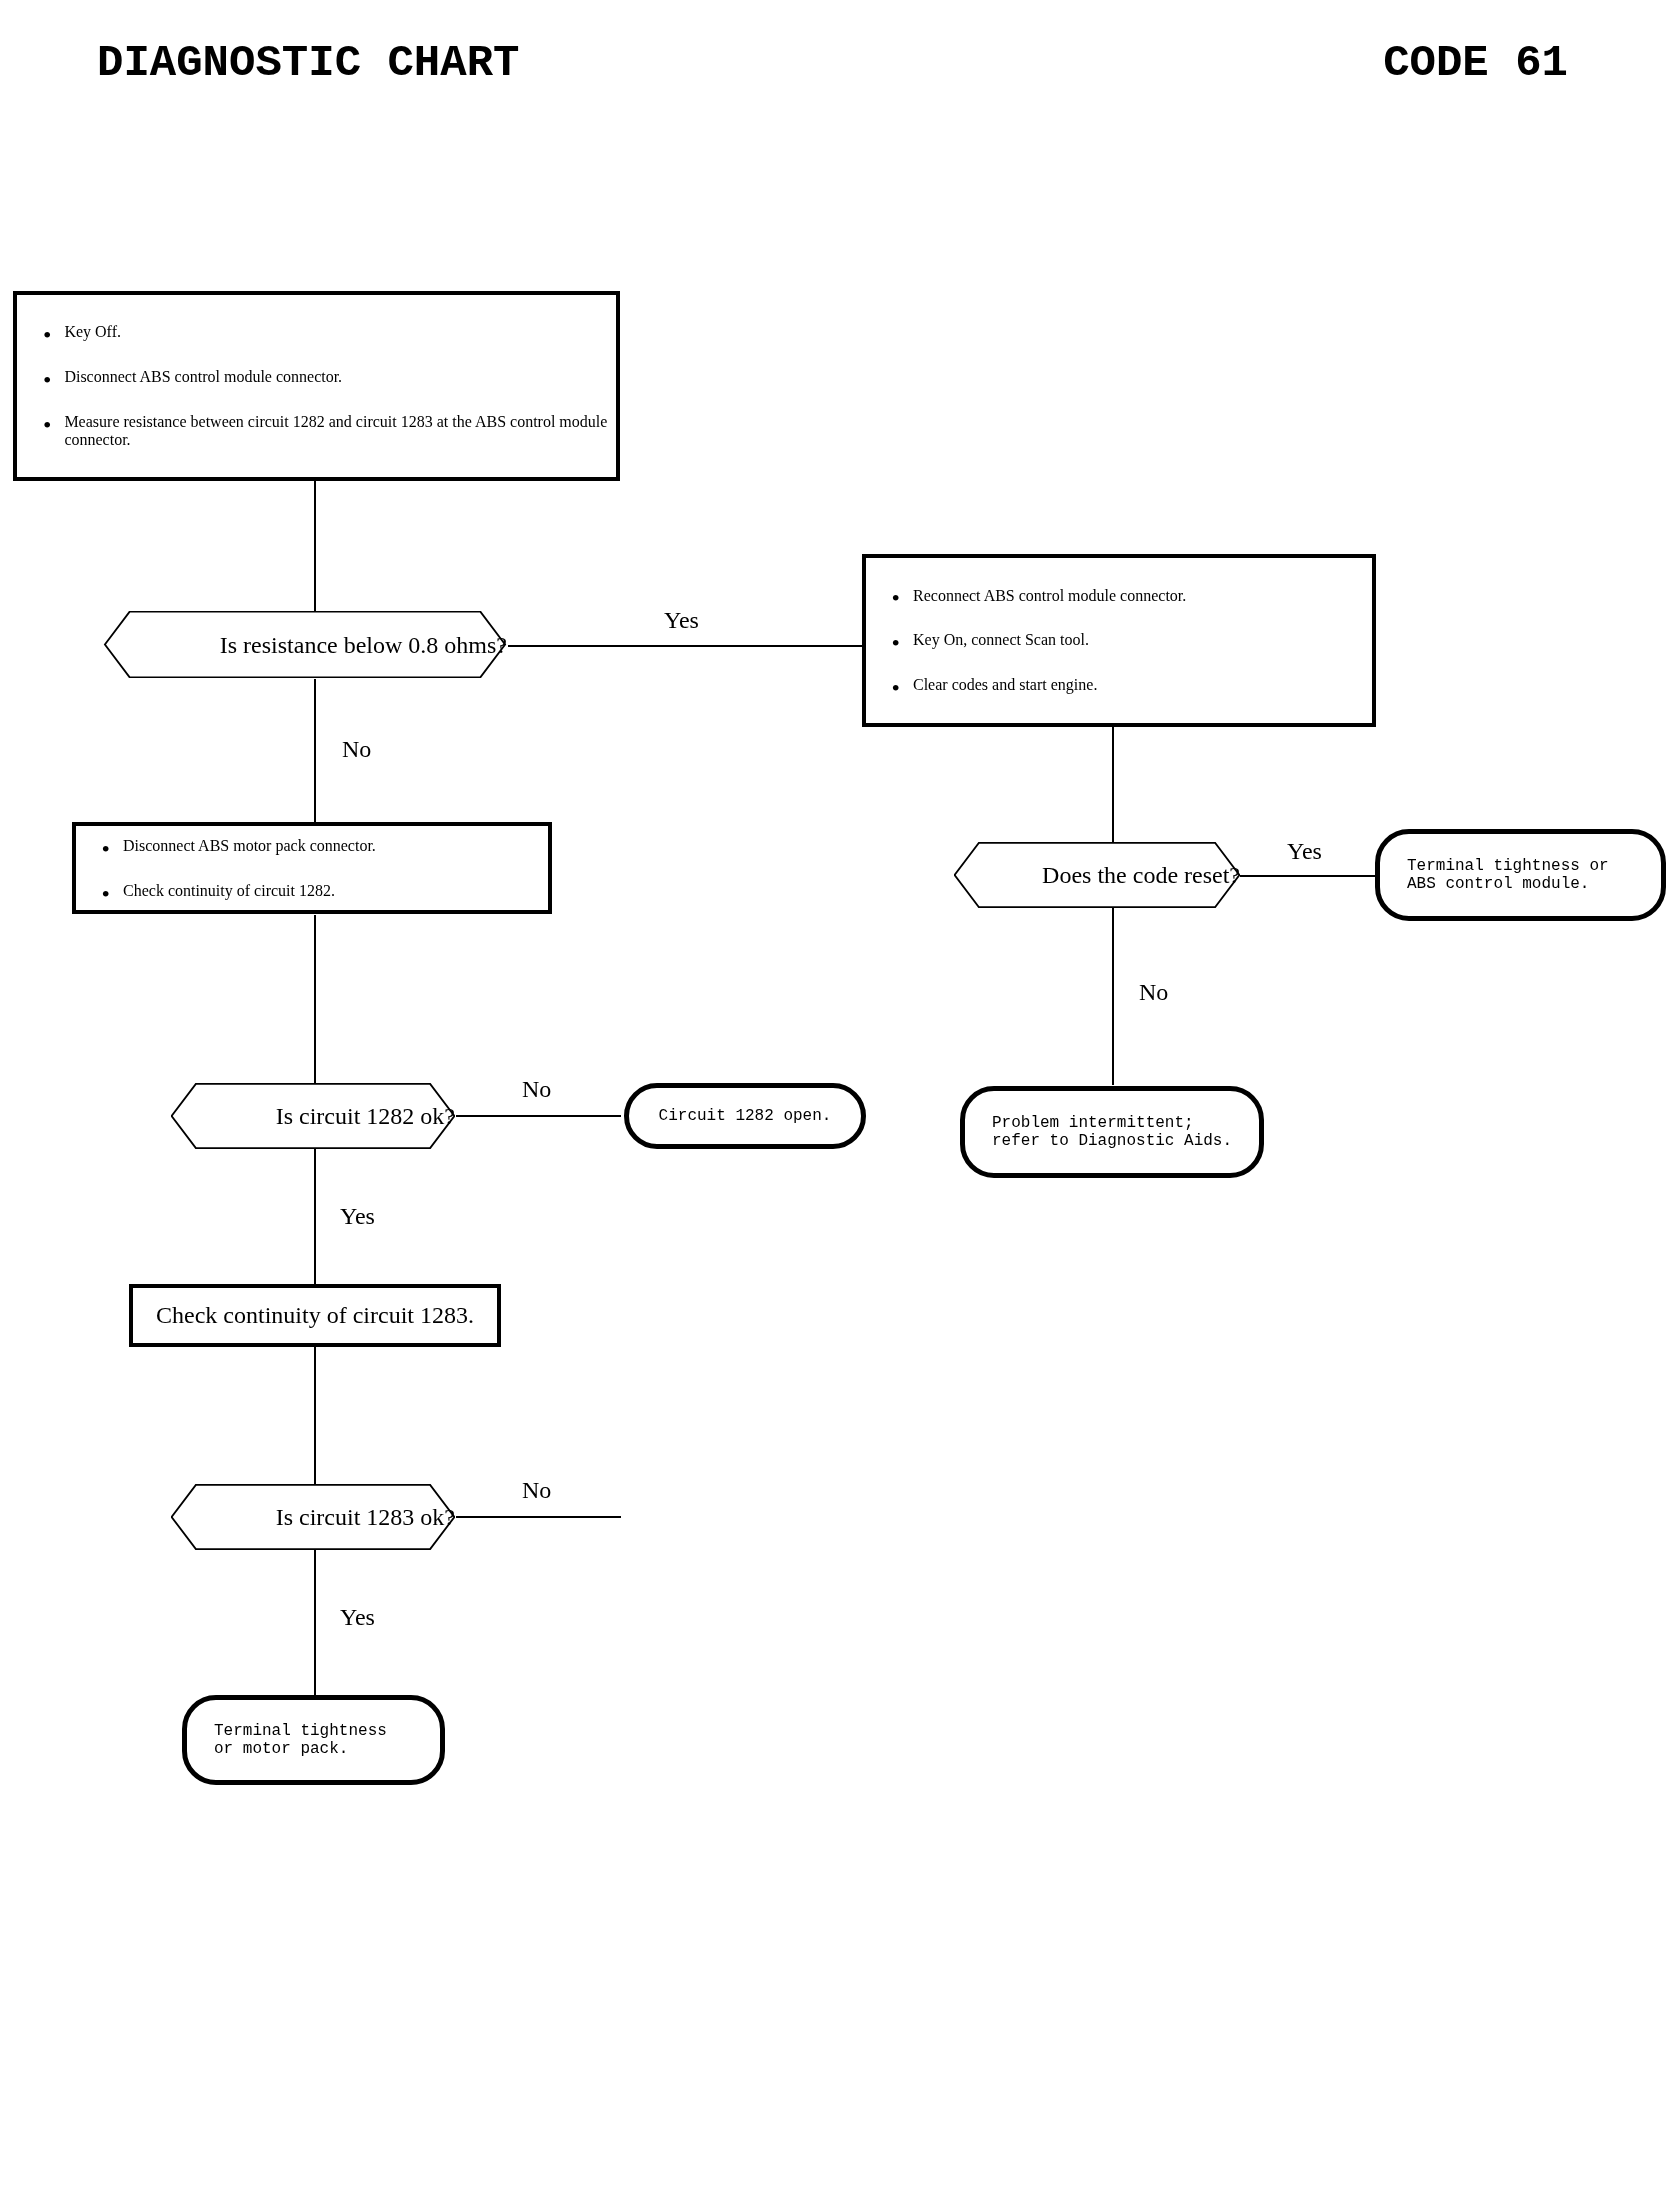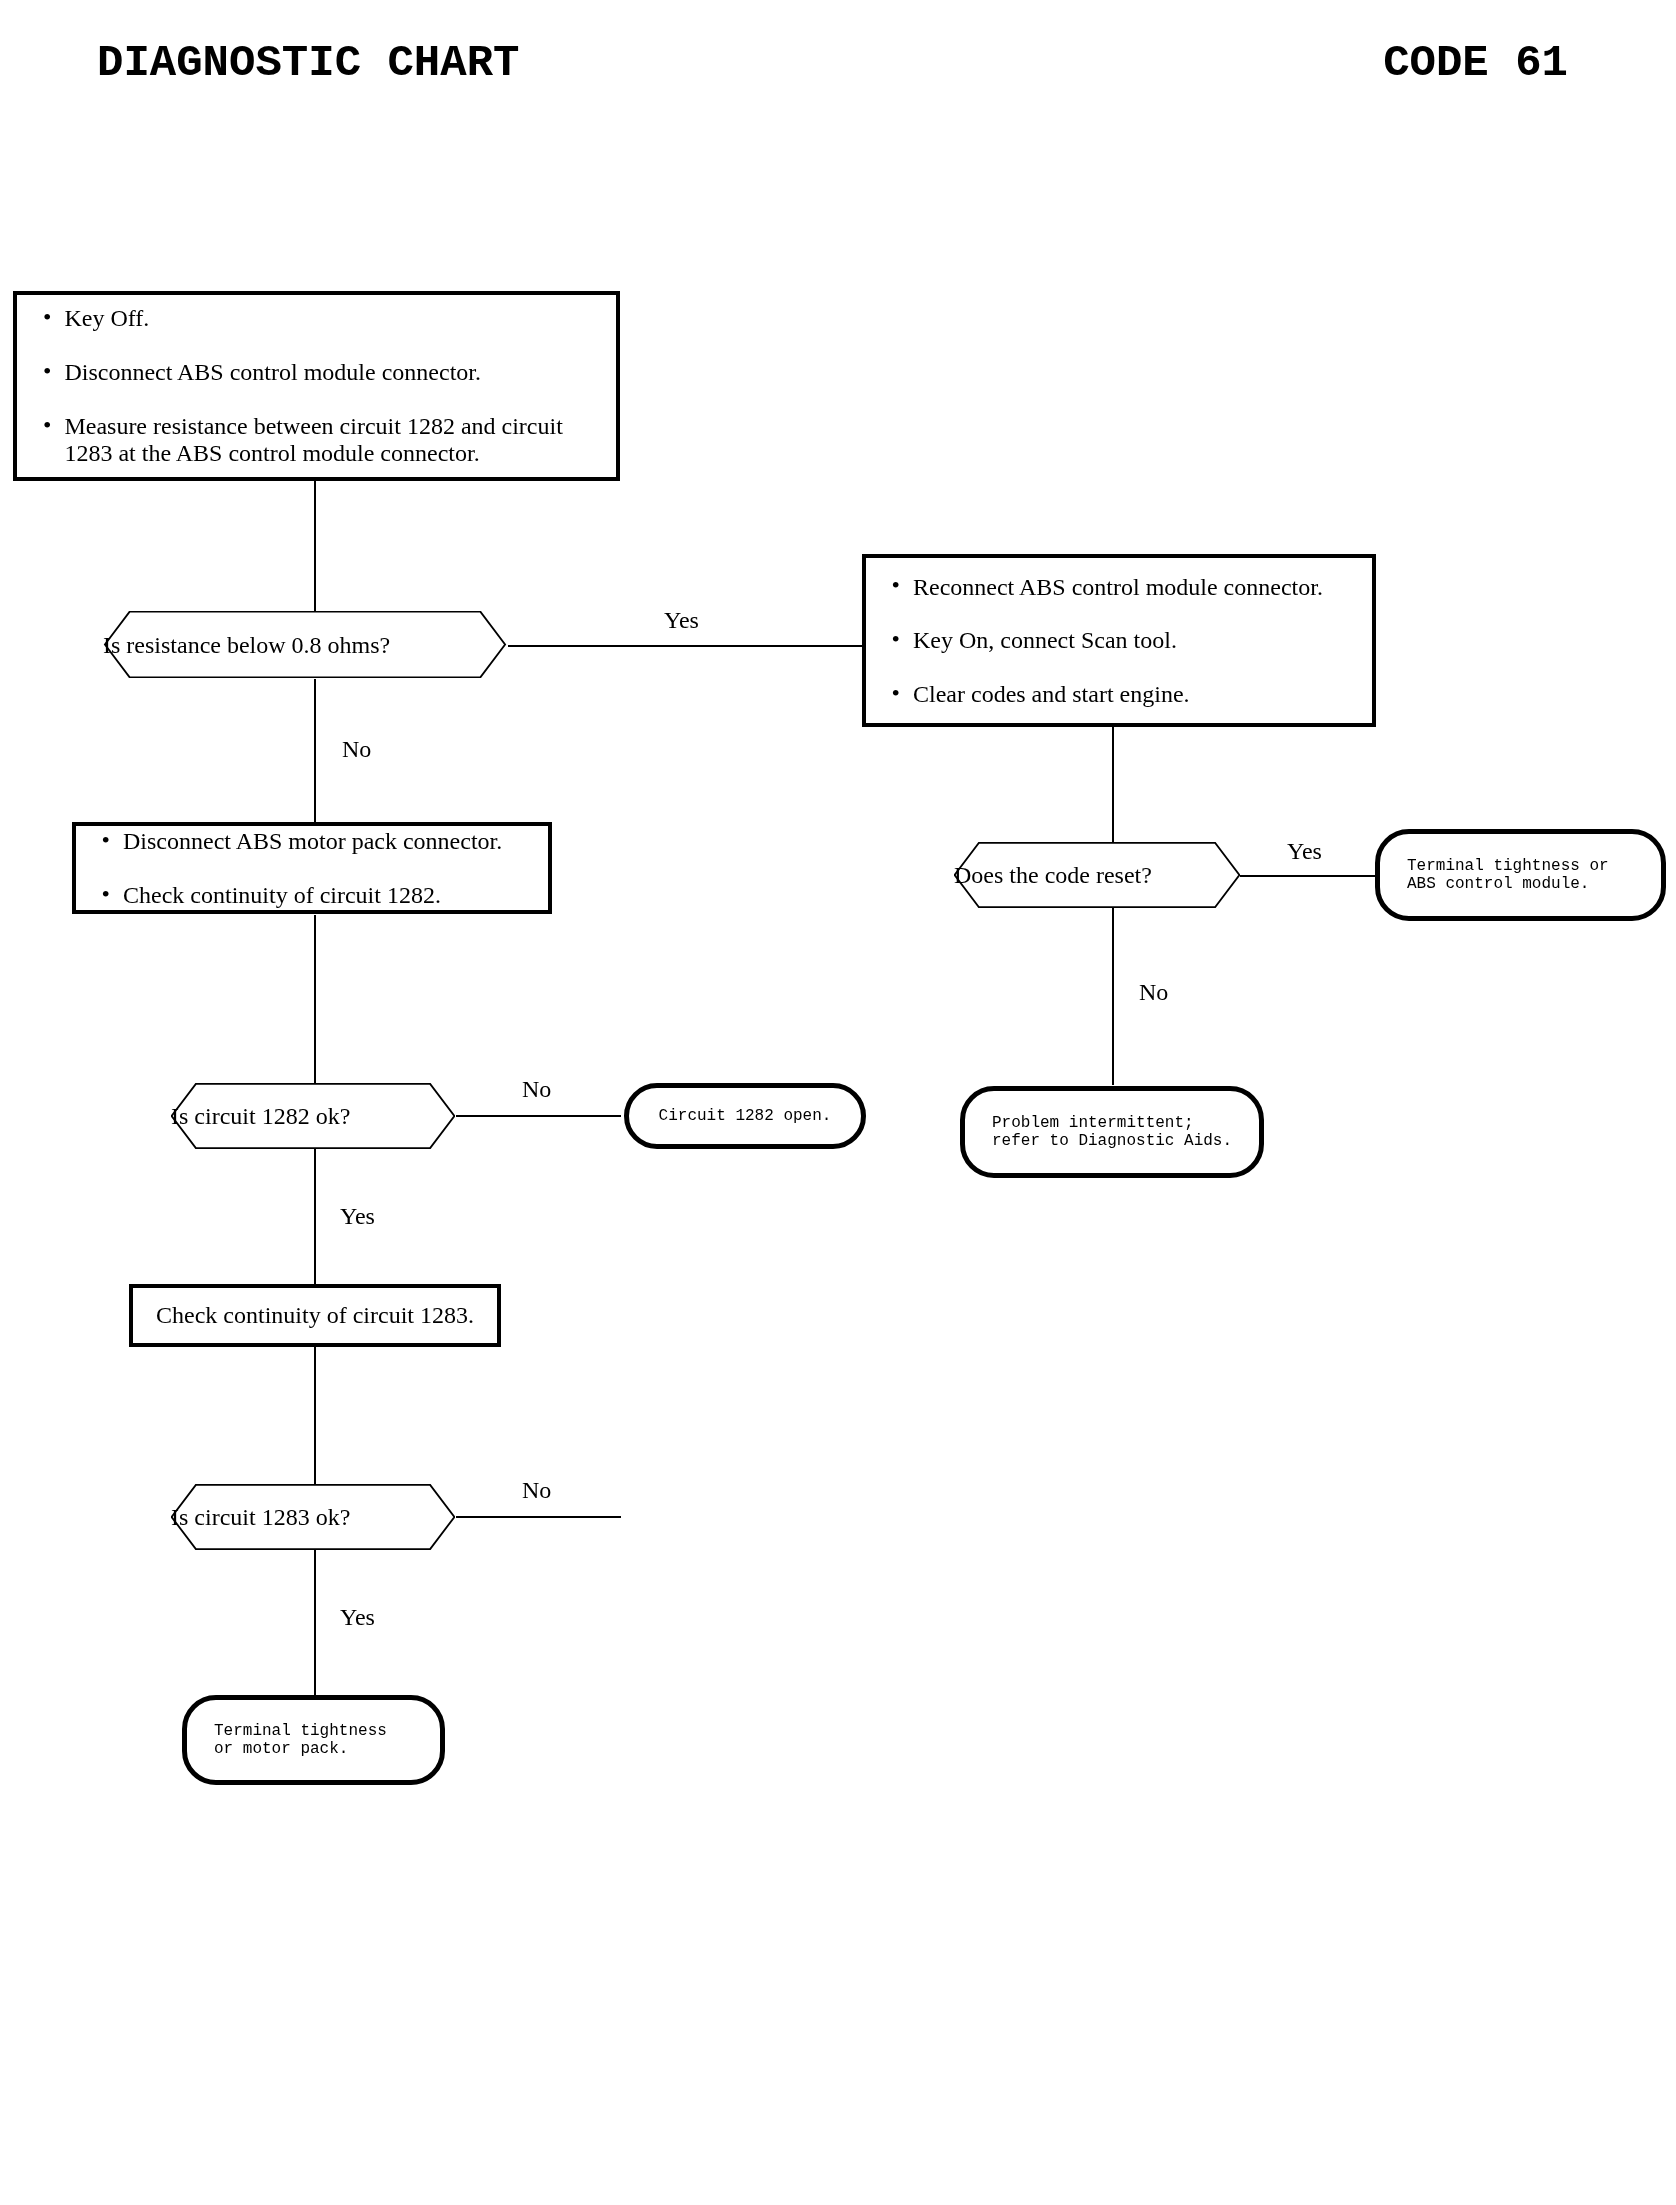--- a/index.html
+++ b/index.html
@@ -13,32 +13,32 @@
   #hdr-right{right:108px;top:38px;}
 
   .node{position:absolute;box-sizing:border-box;background:#fff;}
 
   
   .rect{border:4.3px solid #000;}
   .rect .inner{position:absolute;left:0;right:0;top:50%;transform:translateY(-50%);}
 
   
   ul.blist{list-style:none;margin:0;padding:0;}
-  ul.blist li{position:relative;padding-left:47px;font-size:24px;line-height:1.12;
+  ul.blist li{position:relative;padding-left:47px;font-size:16px;line-height:1.12;
               margin:0;}
   ul.blist li + li{margin-top:27px;}
   ul.blist li::before{content:"\2022";position:absolute;left:25.5px;top:-1.2px;font-size:24px;}
 
   .plain{font-size:24px;line-height:1.15;}
 
   
   .hex{position:absolute;}
   .hex svg{position:absolute;left:0;top:0;}
   .hex .htxt{position:absolute;left:0;right:0;top:50%;transform:translateY(-50%);
-             text-align:left;font-size:24px;line-height:1.1;}
+             text-align:right;font-size:24px;line-height:1.1;}
 
   
   .round{border:5.5px solid #000;border-radius:34px;}
   .round .inner{position:absolute;left:0;right:0;top:50%;transform:translateY(-50%);
                 text-align:center;font-size:16px;line-height:1.15;font-family:Liberation Mono, monospace;}
   .round .inner.lft{text-align:left;padding-left:27px;}
 
   
   .vline{position:absolute;width:1.8px;background:#000;}
   .hline{position:absolute;height:1.8px;background:#000;}

